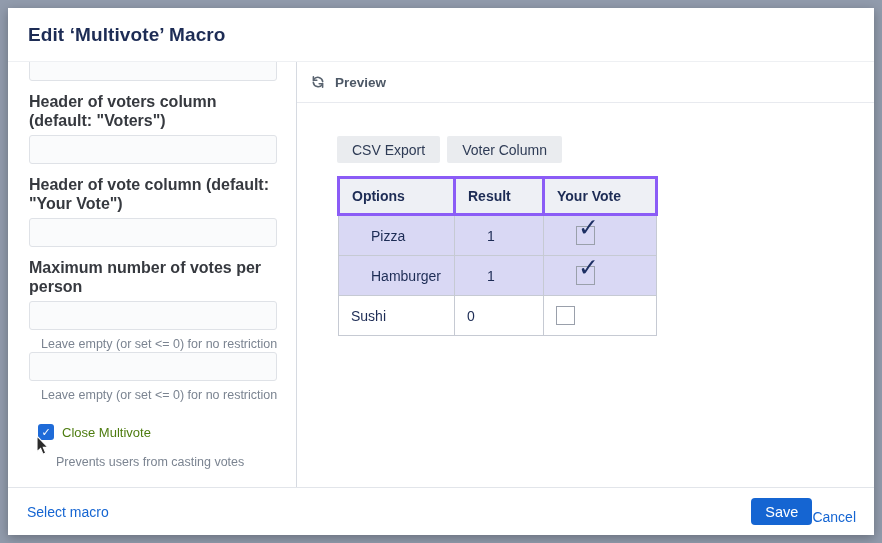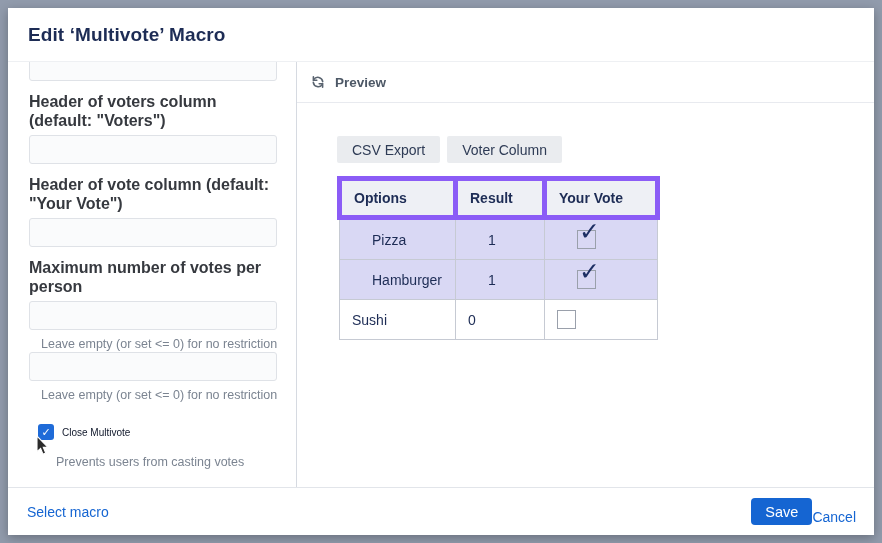--- a/index.html
+++ b/index.html
@@ -11,33 +11,33 @@
   .modal-body{flex:1 1 auto;display:flex;min-height:0;}
   
   .left-panel{width:289px;box-sizing:border-box;border-right:1px solid #d6dae1;padding:0 12px 0 21px;overflow:hidden;position:relative;flex:0 0 auto;}
   .field-input{display:block;width:248px;height:29px;box-sizing:border-box;border:1px solid #dfe2e7;border-radius:3px;background:#fafbfc;font-family:inherit;font-size:14px;color:#333;padding:0 8px;outline:none;}
   .field-input.partial{margin-top:-10px;}
   .field-label{display:block;font-size:16px;font-weight:bold;color:#36393f;line-height:19px;margin:11px 0 5px;}
   .hint{font-size:12.5px;color:#7b8491;margin-top:7px;line-height:15px;margin-left:12px;}
   .checkbox-row{display:flex;align-items:center;margin-top:21px;margin-left:9px;}
   .checkbox{width:16px;height:16px;border-radius:3px;background:var(--checkbox-blue,#1f6bd8);display:inline-flex;align-items:center;justify-content:center;flex:0 0 auto;cursor:default;}
   .checkbox .cbmark{color:#fff;font-size:11px;font-weight:bold;line-height:1;font-family:"DejaVu Sans",sans-serif;}
-  .checkbox-label{font-size:10px;color:#0f172a;margin-left:8px;}
+  .checkbox-label{font-size:13px;color:#4d7c0f;margin-left:8px;}
   .hint.indent{margin-left:27px;margin-top:15px;}
   .cursor{position:absolute;left:28px;top:374px;}
   
   .right-panel{flex:1 1 auto;display:flex;flex-direction:column;min-width:0;}
   .preview-header{height:41px;box-sizing:border-box;border-bottom:1px solid #e8eaef;display:flex;align-items:center;gap:9px;padding-left:13px;flex:0 0 auto;}
   .preview-title{font-size:13.5px;font-weight:bold;color:#4d5866;}
   .preview-content{padding:33px 0 0 40px;}
   .btn-row{display:flex;gap:7px;}
   .gray-btn{background:#eaecef;border:none;border-radius:2px;height:27px;padding:0 15px;font-family:inherit;font-size:14px;color:#2e3b55;cursor:pointer;}
   
   .votes-table{border-collapse:collapse;margin-top:13px;font-size:14px;color:var(--navy,#1d2c55);}
-  .votes-table th{background:var(--table-header-bg,#eef0f5);font-weight:bold;text-align:left;height:34px;padding:0 12px;border:5px solid #8b5cf6;}
+  .votes-table th{background:var(--table-header-bg,#eef0f5);font-weight:bold;text-align:left;height:34px;padding:0 12px;border:3px solid #8b5cf6;}
   .votes-table td{height:39px;padding:0 12px;border:1px solid #c6cad3;}
   .votes-table th.c-opt,.votes-table td.c-opt{width:71px;}
   .votes-table th.c-res,.votes-table td.c-res{width:44px;}
   .votes-table th.c-vote,.votes-table td.c-vote{width:68px;}
   .votes-table tr.hl td{background:var(--row-highlight,#d9d8f4);padding-left:32px;}
   .vote-box{width:19px;height:19px;box-sizing:border-box;border:1px solid #9aa0ab;display:inline-block;position:relative;vertical-align:middle;background:transparent;}
   .vote-box .vcheck{position:absolute;left:1px;top:-12px;font-size:25px;color:#1d2f63;font-family:"DejaVu Sans",sans-serif;line-height:1;}
   
   .modal-footer{height:48px;box-sizing:border-box;border-top:1px solid #e2e5ea;display:flex;align-items:center;justify-content:space-between;padding:0 18px 0 19px;flex:0 0 auto;}
   .link{color:var(--accent,#1565d2);font-size:14px;text-decoration:none;cursor:pointer;}

